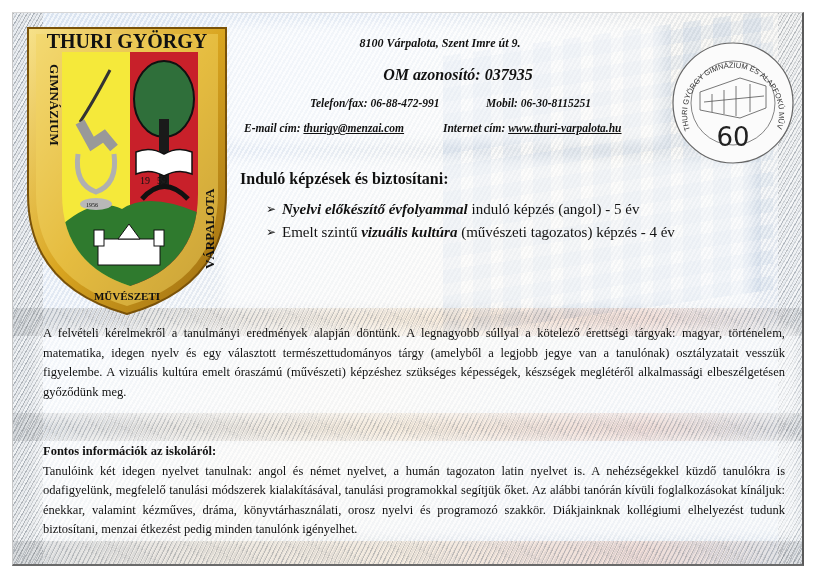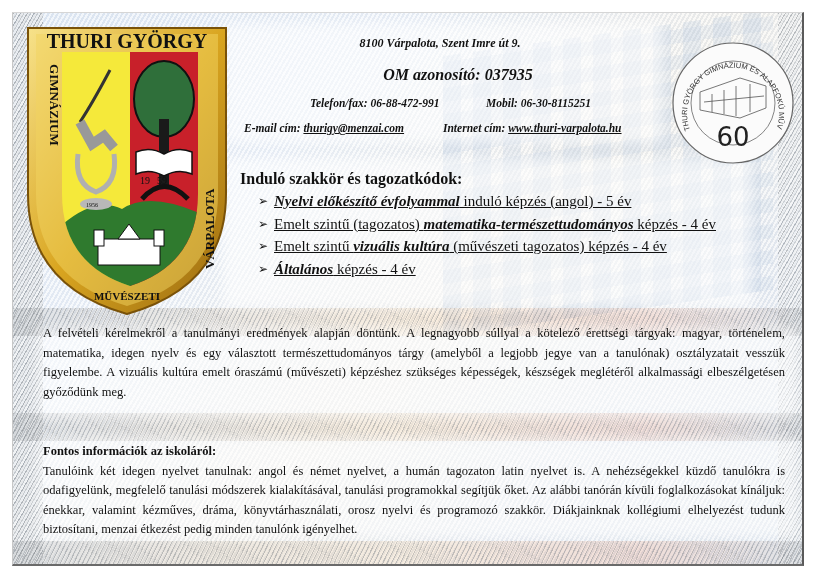--- a/index.html
+++ b/index.html
@@ -64,22 +64,22 @@
   .contact-row a { color: #111; text-decoration: underline; }
 
   
   .seal { position: absolute; left: 670px; top: 40px; width: 126px; height: 126px; }
 
   
   .programs-title {
     position: absolute; left: 240px; top: 170px; font-weight: bold; font-size: 16px;
   }
   .programs-list {
-    position: absolute; left: 258px; top: 190px; margin: 0; padding: 0; list-style: none;
-    font-size: 15px; line-height: 22.5px; text-decoration: underline;
+    position: absolute; left: 258px; top: 190px; margin: 8px; padding: 0; list-style: none;
+    font-size: 15px; line-height: 22.5px;
   }
   .programs-list li { white-space: nowrap; }
   .arrow { display: inline-block; width: 16px; font-size: 12px; vertical-align: 1px; }
   .bi { font-weight: bold; font-style: italic; }
 
   
   .block { position: absolute; left: 43px; width: 742px; font-size: 12.5px; line-height: 19.5px; }
   .block-title { font-weight: bold; }
   .block-text { text-align: justify; text-align-last: left; }
 </style>
@@ -165,26 +165,24 @@
   <circle cx="63" cy="63" r="42" fill="none" stroke="#666" stroke-width="0.8"></circle>
   <text font-family="Liberation Sans, sans-serif" font-size="7.5" fill="#333"><textPath href="#sealArc">THURI GYÖRGY GIMNÁZIUM ÉS ALAPFOKÚ MŰVÉSZETI ISKOLA</textPath></text>
   <g stroke="#555" stroke-width="0.8" fill="none">
     <path d="M30 52 L70 38 L96 46 L96 68 L70 78 L30 70 Z"></path>
     <path d="M42 54 L42 72 M54 50 L54 74 M66 46 L66 76 M80 44 L80 72"></path>
     <path d="M34 62 L94 56"></path>
   </g>
   <text x="63" y="106" text-anchor="middle" font-family="DejaVu Sans, sans-serif" font-size="26" fill="#222">60</text>
 </svg>
 
-<div class="programs-title">Induló szakkör és tagozatkódok:</div>
+<div class="programs-title">Induló képzések és biztosítani:</div>
 <ul class="programs-list">
   <li><span class="arrow">➢</span><span></span><span class="bi">Nyelvi előkészítő évfolyammal</span><span> induló képzés (angol) - 5 év</span></li>
-  <li><span class="arrow">➢</span><span>Emelt szintű (tagozatos) </span><span class="bi">matematika-természettudományos</span><span> képzés - 4 év</span></li>
   <li><span class="arrow">➢</span><span>Emelt szintű </span><span class="bi">vizuális kultúra</span><span> (művészeti tagozatos) képzés - 4 év</span></li>
-  <li><span class="arrow">➢</span><span></span><span class="bi">Általános</span><span> képzés - 4 év</span></li>
 </ul>
 
 <div class="block" style="top:324px;">
   <div class="block-text">A felvételi kérelmekről a tanulmányi eredmények alapján döntünk. A legnagyobb súllyal a kötelező érettségi tárgyak: magyar, történelem, matematika, idegen nyelv és egy választott természettudományos tárgy (amelyből a legjobb jegye van a tanulónak) osztályzatait vesszük figyelembe. A vizuális kultúra emelt óraszámú (művészeti) képzéshez szükséges képességek, készségek meglétéről alkalmassági elbeszélgetésen győződünk meg.</div>
 </div>
 
 <div class="block" style="top:442px;">
   <div class="block-title">Fontos információk az iskoláról:</div>
   <div class="block-text">Tanulóink két idegen nyelvet tanulnak: angol és német nyelvet, a humán tagozaton latin nyelvet is. A nehézségekkel küzdő tanulókra is odafigyelünk, megfelelő tanulási módszerek kialakításával, tanulási programokkal segítjük őket. Az alábbi tanórán kívüli foglalkozásokat kínáljuk: énekkar, valamint kézműves, dráma, könyvtárhasználati, orosz nyelvi és programozó szakkör. Diákjainknak kollégiumi elhelyezést tudunk biztosítani, menzai étkezést pedig minden tanulónk igényelhet.</div>
 </div>

